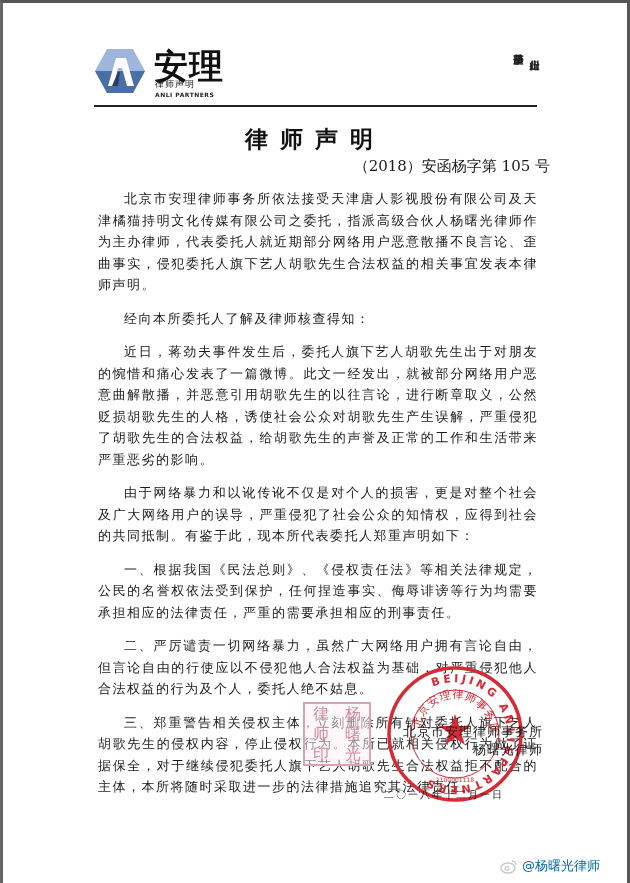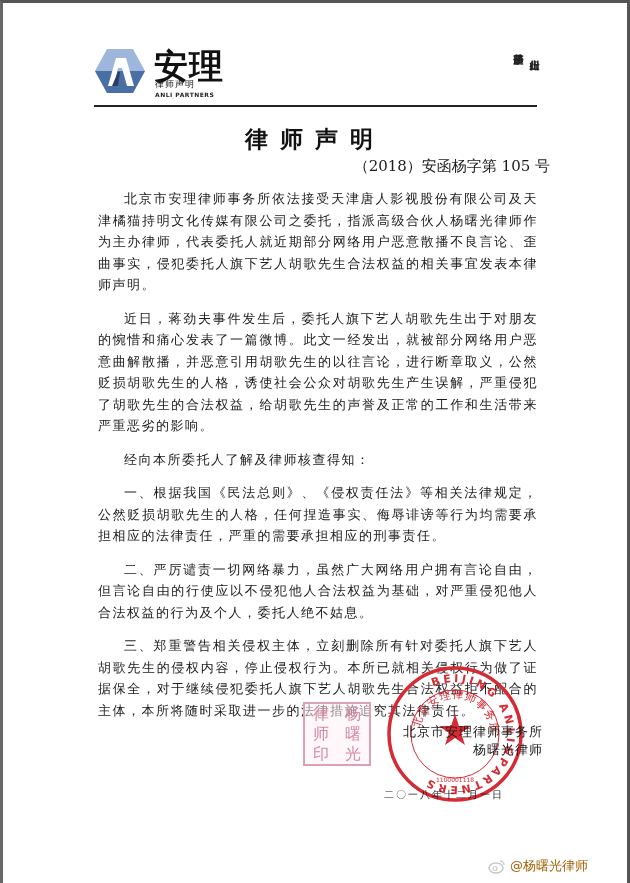--- a/index.html
+++ b/index.html
@@ -32,21 +32,21 @@
     position:absolute; left:303px; top:702px; width:68px; height:64px;
     border:2px solid #d9a3b5; box-sizing:border-box;
     display:grid; grid-template-columns:1fr 1fr; grid-template-rows:1fr 1fr 1fr;
     color:#d48aa3; font-size:16px; text-align:center; line-height:20px;
     font-family:"DejaVu Sans", sans-serif; background:rgba(255,240,245,0.5);
   }
   .seal-firm { position:absolute; left:385px; top:664px; width:140px; height:140px; }
   .signature { position:absolute; left:383px; top:723px; font-size:13px; letter-spacing:1px; text-align:right; width:160px; }
   .signature .lawyer { display:block; margin-left:30px; }
   .date { position:absolute; left:384px; top:788px; font-size:10px; letter-spacing:2px; font-family:"DejaVu Sans", sans-serif; }
-  .watermark { position:absolute; left:488px; top:857px; font-size:13px; color:#a16207; font-family:"DejaVu Sans", sans-serif; display:flex; align-items:center; gap:4px; }
+  .watermark { position:absolute; left:500px; top:857px; font-size:13px; color:#0369a1; font-family:"DejaVu Sans", sans-serif; display:flex; align-items:center; gap:4px; }
 </style>
 </head>
 <body>
 
 <div class="frame"></div>
 
 <svg class="logo" viewBox="0 0 52 46">
   <polygon points="13,1 39,1 51,23 39,45 13,45 1,23" fill="#9fb6dc"></polygon>
   <polygon points="1,23 51,23 39,45 13,45" fill="#4a6fa5"></polygon>
   <path d="M14,38 L22,10 L32,10 L40,38 L33,38 L28,20 L24,20 L20,38 Z" fill="#ffffff"></path>
@@ -61,23 +61,24 @@
   <span class="col">山止川行</span>
 </div>
 
 <div class="header-rule"></div>
 
 <div class="title">律师声明</div>
 <div class="refno">（2018）安函杨字第 105 号</div>
 
 <div class="body">
   <p>北京市安理律师事务所依法接受天津唐人影视股份有限公司及天津橘猫持明文化传媒有限公司之委托，指派高级合伙人杨曙光律师作为主办律师，代表委托人就近期部分网络用户恶意散播不良言论、歪曲事实，侵犯委托人旗下艺人胡歌先生合法权益的相关事宜发表本律师声明。</p>
+  <p>经向本所委托人了解及律师核查得知：</p>
   <p>近日，蒋劲夫事件发生后，委托人旗下艺人胡歌先生出于对朋友的惋惜和痛心发表了一篇微博。此文一经发出，就被部分网络用户恶意曲解散播，并恶意引用胡歌先生的以往言论，进行断章取义，公然贬损胡歌先生的人格，诱使社会公众对胡歌先生产生误解，严重侵犯了胡歌先生的合法权益，给胡歌先生的声誉及正常的工作和生活带来严重恶劣的影响。</p>
-  <p>经向本所委托人了解及律师核查得知：</p>
-  <p>一、根据我国《民法总则》、《侵权责任法》等相关法律规定，公然贬损胡歌先生的人格，任何捏造事实、侮辱诽谤等行为均需要承担相应的法律责任，严重的需要承担相应的刑事责任。</p>
+  <p>由于网络暴力和以讹传讹不仅是对个人的损害，更是对整个社会及广大网络用户的误导，严重侵犯了社会公众的知情权，应得到社会的共同抵制。有鉴于此，现本所代表委托人郑重声明如下：</p>
+  <p>一、根据我国《民法总则》、《侵权责任法》等相关法律规定，公民的名誉权依法受到保护，任何捏造事实、侮辱诽谤等行为均需要承担相应的法律责任，严重的需要承担相应的刑事责任。</p>
   <p>二、严厉谴责一切网络暴力，虽然广大网络用户拥有言论自由，但言论自由的行使应以不侵犯他人合法权益为基础，对严重侵犯他人合法权益的行为及个人，委托人绝不姑息。</p>
   <p>三、郑重警告相关侵权主体，立刻删除所有针对委托人旗下艺人胡歌先生的侵权内容，停止侵权行为。本所已就相关侵权行为做了证据保全，对于继续侵犯委托人旗下艺人胡歌先生合法权益拒不配合的主体，本所将随时采取进一步的法律措施追究其法律责任。</p>
 </div>
 
 <div class="seal-person">
   <span>律</span>
   <span>杨</span>
   <span>师</span>
   <span>曙</span>
   <span>印</span>

